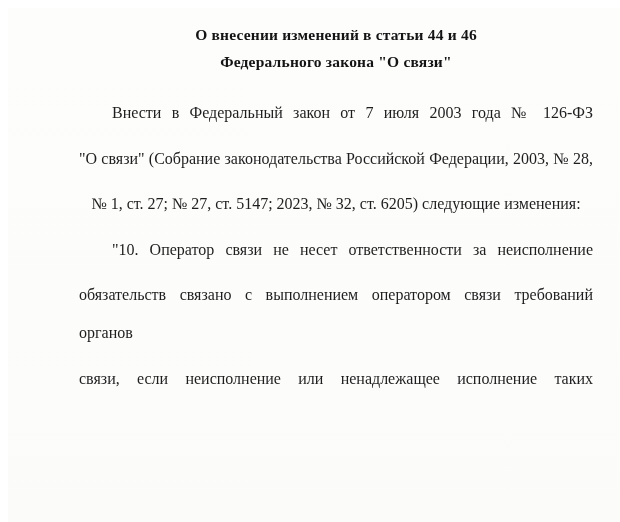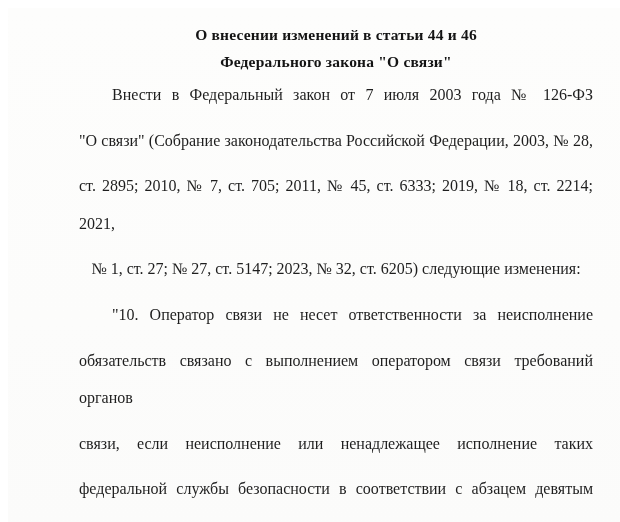--- a/index.html
+++ b/index.html
@@ -24,21 +24,21 @@
     text-align: center;
     font-weight: bold;
     font-size: 15.5px;
     line-height: 19px;
     color: #141414;
     letter-spacing: 0.2px;
   }
   .doc-body {
     position: absolute;
     left: 63px;
-    top: 60px;
+    top: 78px;
     width: 530px;
     font-size: 16px;
     line-height: 37.6px;
     color: #1e1e1e;
   }
   .ln {
     text-align: center;
     white-space: normal;
   }
   .just {
@@ -55,21 +55,19 @@
 <div class="page">
 
   <div class="doc-title">
     <div class="title-line">О внесении изменений в статьи 44 и 46</div>
     <div class="title-line">Федерального закона "О связи"</div>
   </div>
 
   <div class="doc-body">
     <div class="ln ind just">Внести в Федеральный закон от 7 июля 2003 года № 126-ФЗ</div>
     <div class="ln just">"О связи" (Собрание законодательства Российской Федерации, 2003, № 28,</div>
-    <div class="ln just">ст. 2895; 2010, № 7, ст. 705; 2011, № 45, ст. 6333; 2019, № 18, ст. 2214; 2021,</div>
     <div class="ln">№ 1, ст. 27; № 27, ст. 5147; 2023, № 32, ст. 6205) следующие изменения:</div>
     <div class="ln ind just">"10. Оператор связи не несет ответственности за неисполнение</div>
     <div class="ln just">обязательств связано с выполнением оператором связи требований органов</div>
     <div class="ln just">связи, если неисполнение или ненадлежащее исполнение таких</div>
-    <div class="ln just">федеральной службы безопасности в соответствии с абзацем девятым</div>
   </div>
 
 </div>
 
 </body></html>

